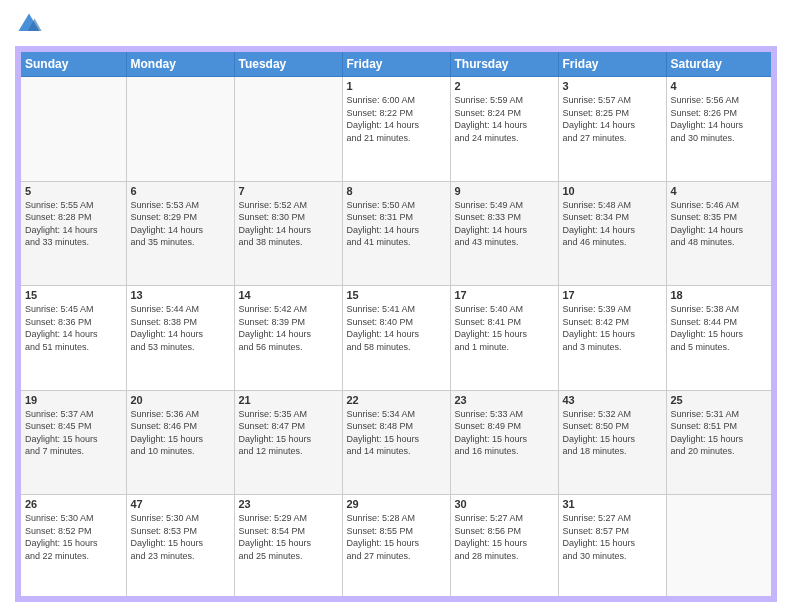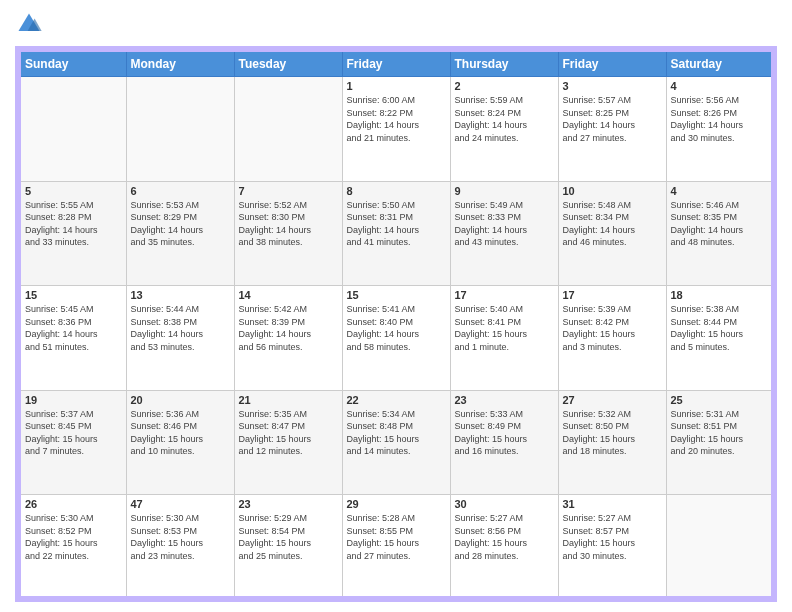--- a/index.html
+++ b/index.html
@@ -235,21 +235,21 @@
           </td>
           <td>
             <span class="day-num">22</span>
             <div class="day-info">Sunrise: 5:34 AM<br>Sunset: 8:48 PM<br>Daylight: 15 hours<br>and 14 minutes.</div>
           </td>
           <td>
             <span class="day-num">23</span>
             <div class="day-info">Sunrise: 5:33 AM<br>Sunset: 8:49 PM<br>Daylight: 15 hours<br>and 16 minutes.</div>
           </td>
           <td>
-            <span class="day-num">27</span>
+            <span class="day-num">43</span>
             <div class="day-info">Sunrise: 5:32 AM<br>Sunset: 8:50 PM<br>Daylight: 15 hours<br>and 18 minutes.</div>
           </td>
           <td>
             <span class="day-num">25</span>
             <div class="day-info">Sunrise: 5:31 AM<br>Sunset: 8:51 PM<br>Daylight: 15 hours<br>and 20 minutes.</div>
           </td>
         </tr>
         <tr class="row-odd">
           <td>
             <span class="day-num">26</span>

